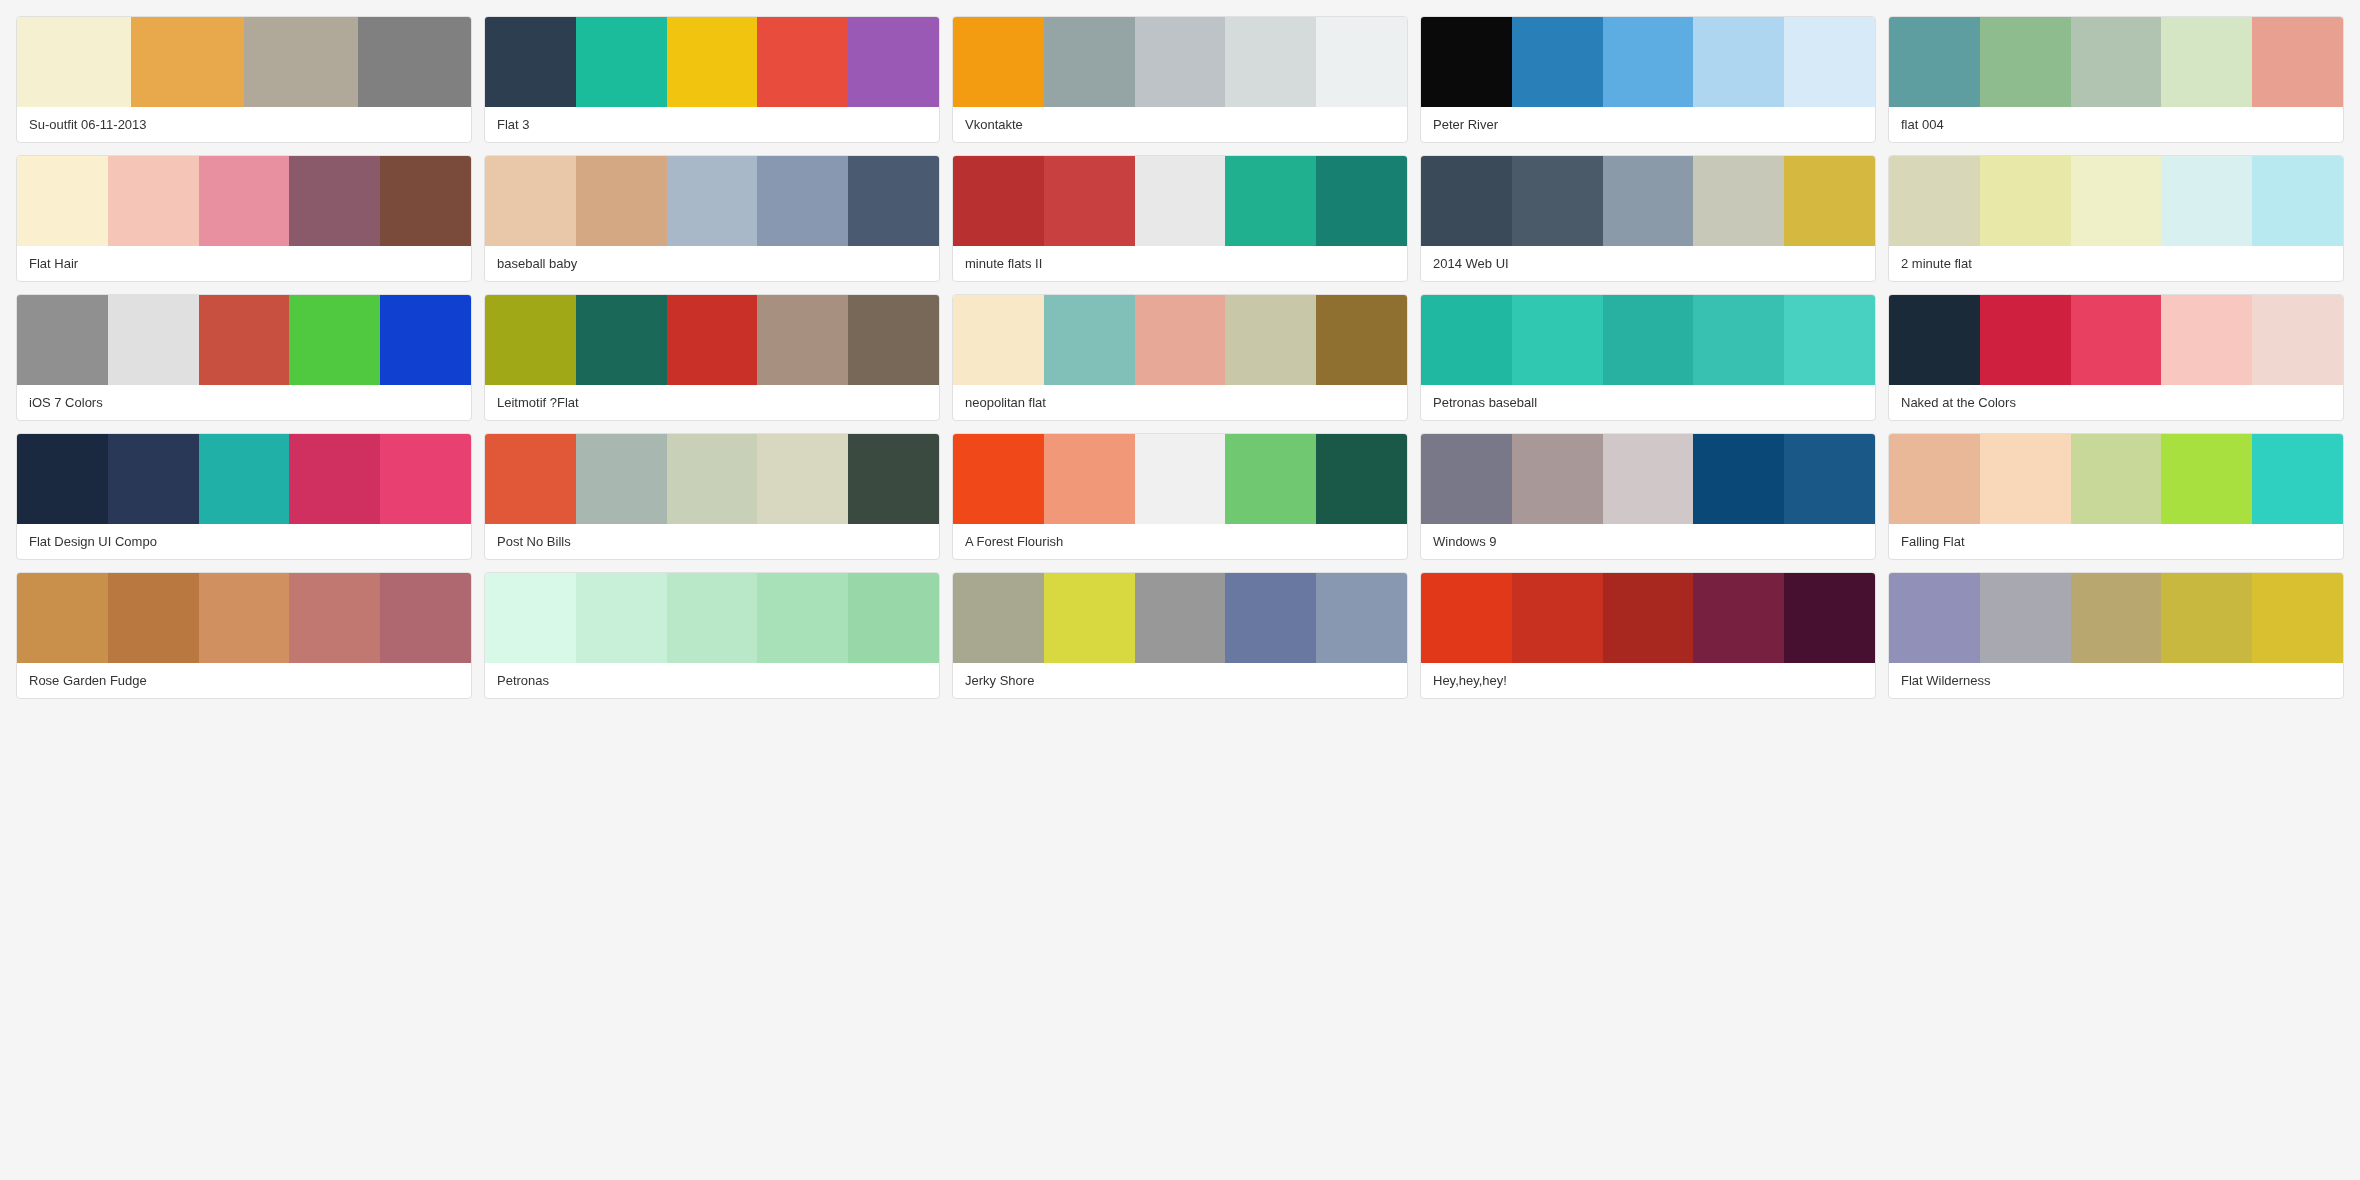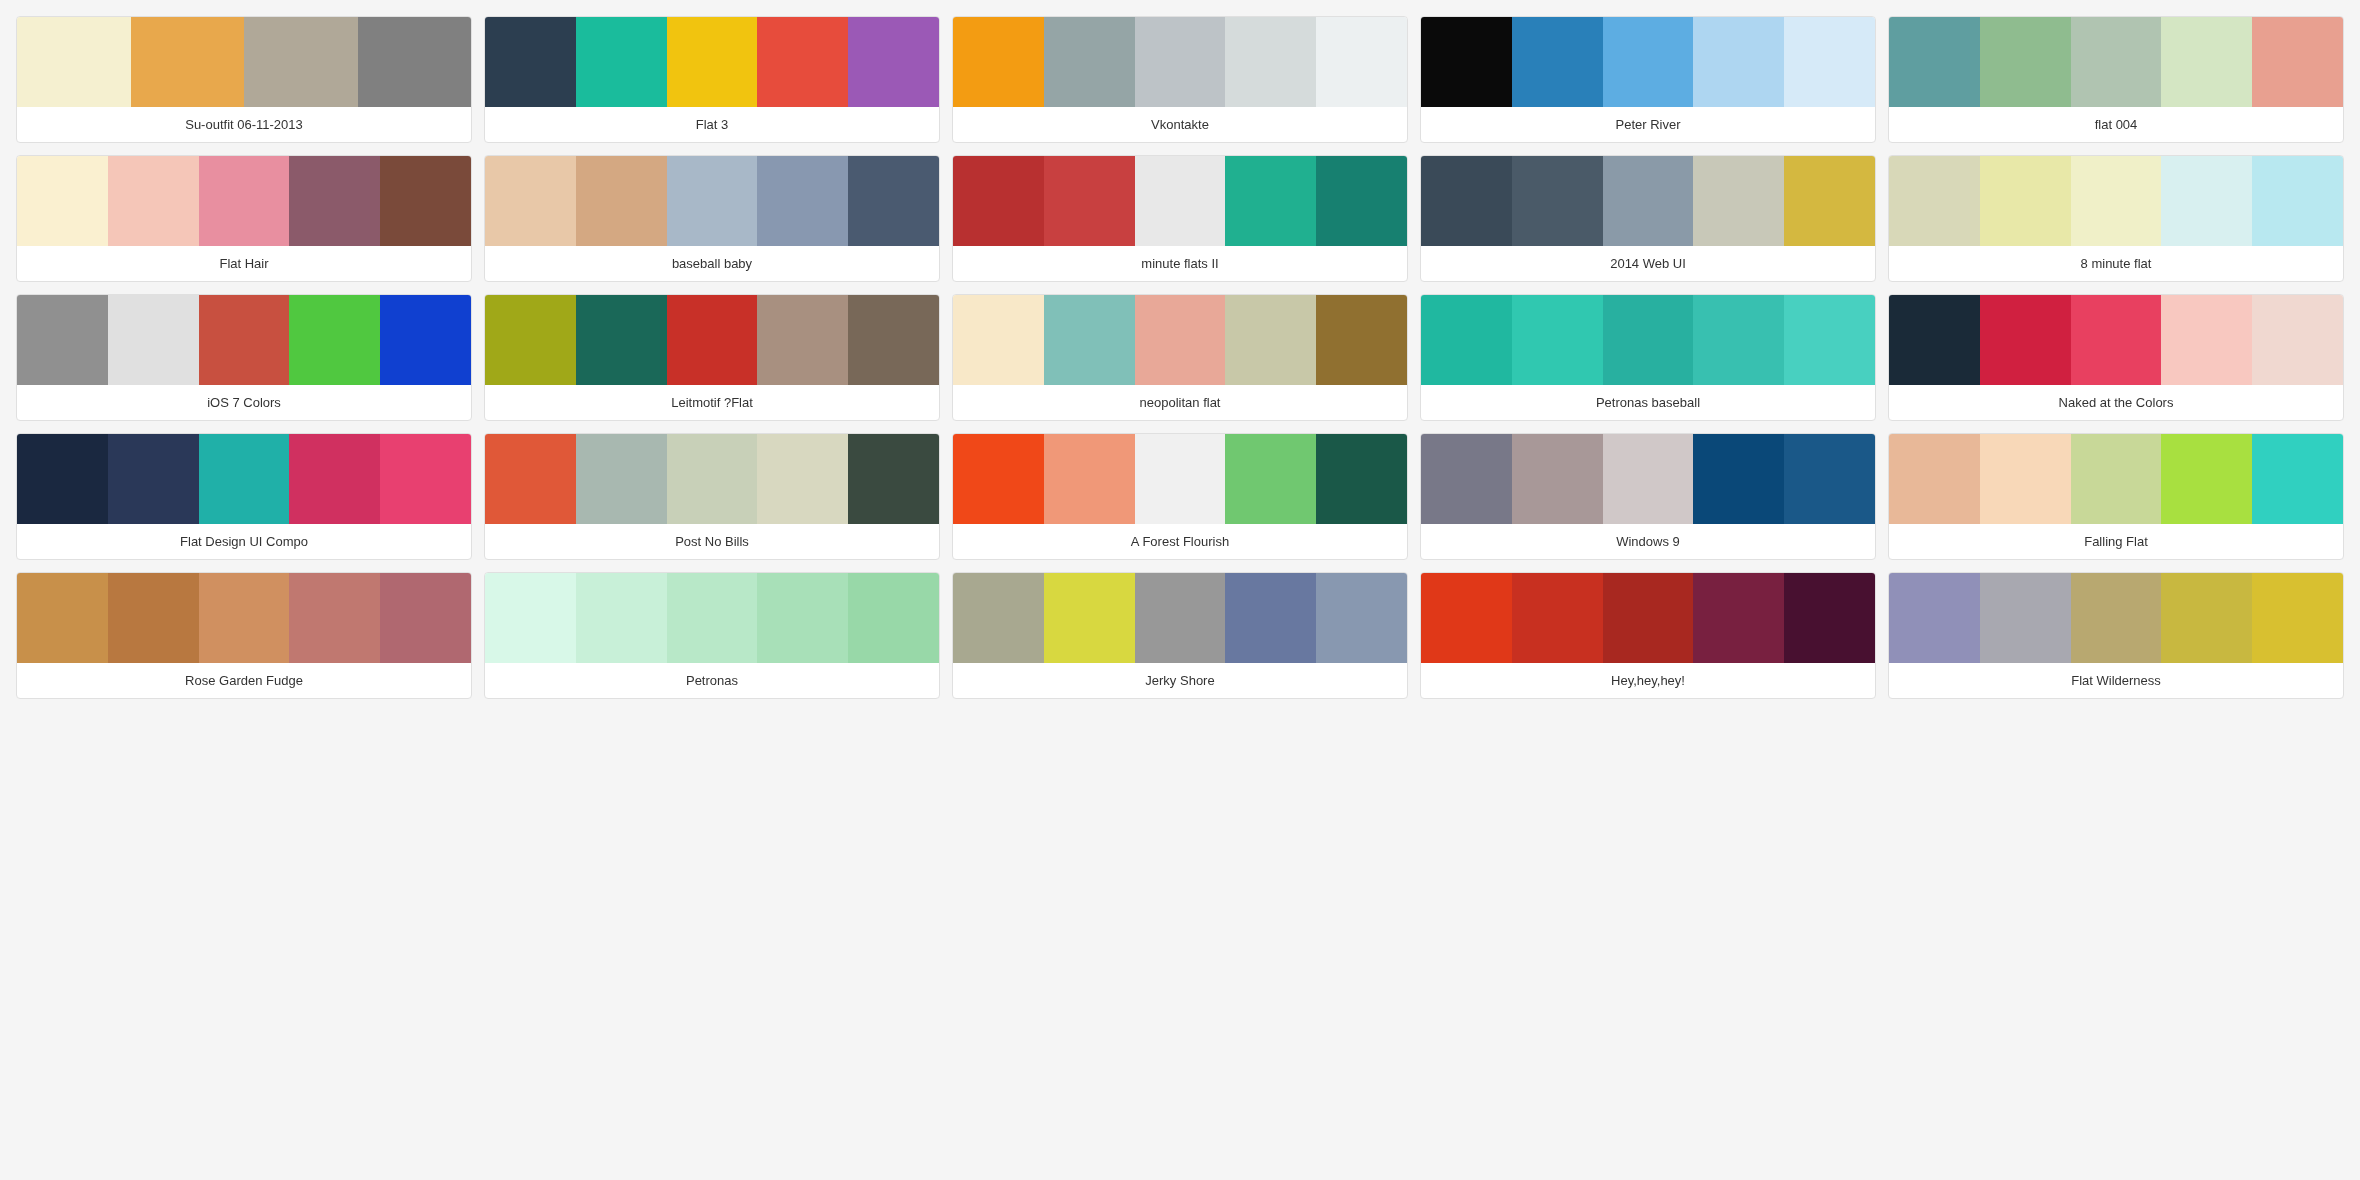--- a/index.html
+++ b/index.html
@@ -11,21 +11,20 @@
     .grid {
       display: grid;
       grid-template-columns: repeat(5, 1fr);
       gap: 12px;
     }
     .palette-card {
       background: #fff;
       border: 1px solid #e0e0e0;
       border-radius: 4px;
       overflow: hidden;
-      text-align: center;
     }
     .palette-swatches {
       display: flex;
       height: 90px;
     }
     .swatch {
       flex: 1;
     }
     .palette-label {
       padding: 10px 12px;
@@ -127,21 +126,21 @@
       <div class="palette-label">2014 Web UI</div>
     </div>
     <div class="palette-card">
       <div class="palette-swatches">
         <div class="swatch" style="background-color: rgb(216, 216, 184);"></div>
         <div class="swatch" style="background-color: rgb(232, 232, 168);"></div>
         <div class="swatch" style="background-color: rgb(240, 240, 200);"></div>
         <div class="swatch" style="background-color: rgb(216, 240, 240);"></div>
         <div class="swatch" style="background-color: rgb(184, 232, 240);"></div>
       </div>
-      <div class="palette-label">8 minute flat</div>
+      <div class="palette-label">2 minute flat</div>
     </div>
     <div class="palette-card">
       <div class="palette-swatches">
         <div class="swatch" style="background-color: rgb(144, 144, 144);"></div>
         <div class="swatch" style="background-color: rgb(224, 224, 224);"></div>
         <div class="swatch" style="background-color: rgb(200, 80, 64);"></div>
         <div class="swatch" style="background-color: rgb(80, 200, 64);"></div>
         <div class="swatch" style="background-color: rgb(16, 64, 208);"></div>
       </div>
       <div class="palette-label">iOS 7 Colors</div>

